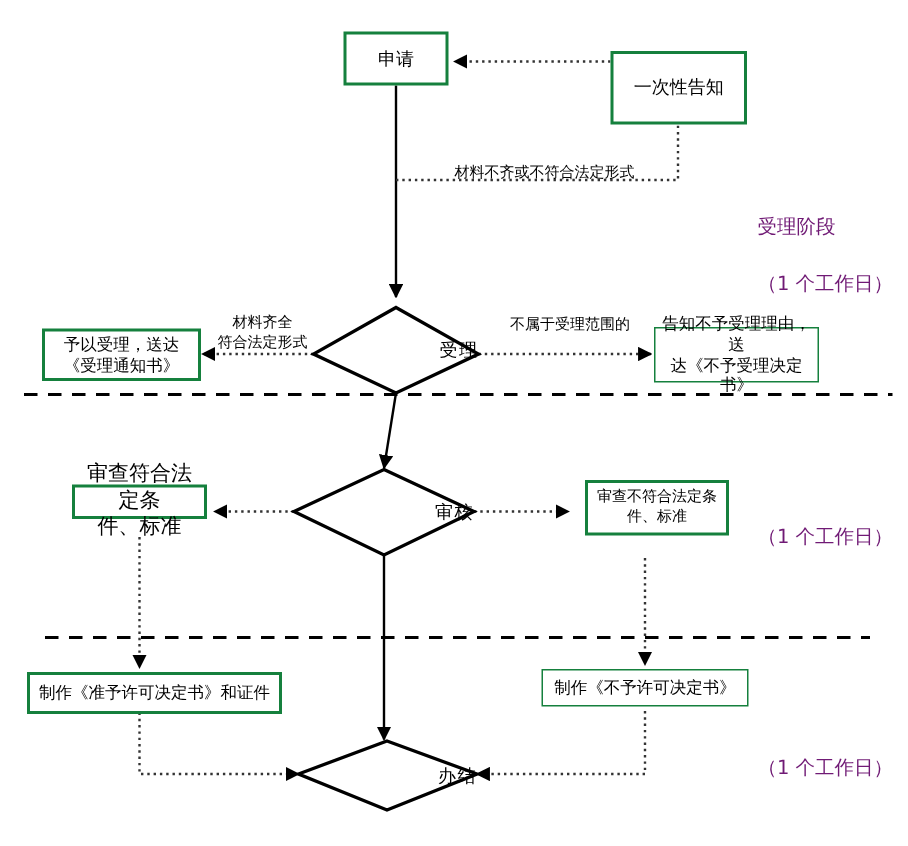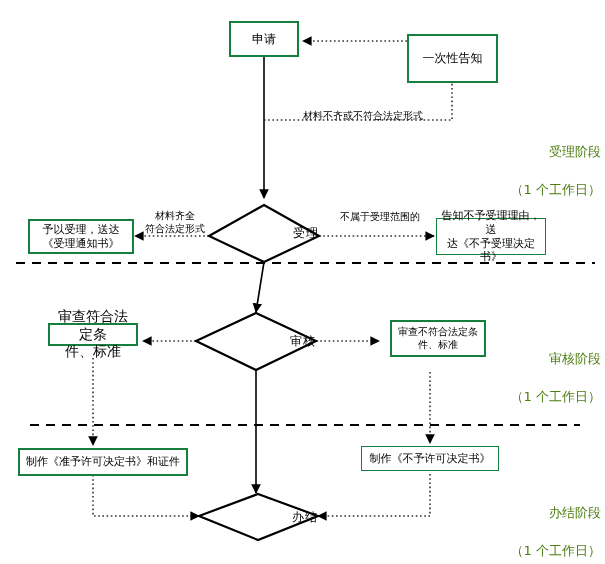--- a/index.html
+++ b/index.html
@@ -62,22 +62,22 @@
     font-size: 10px;
     color: #000000;
     text-align: center;
     line-height: 1.3;
     white-space: pre-line;
     background: transparent;
   }
   .stage-label {
     position: absolute;
     font-size: 13px;
-    color: #4d7c0f;
-    text-align: right;
+    color: #701a75;
+    text-align: left;
     line-height: 1.45;
     white-space: pre-line;
   }
 </style>
 </head>
 <body>
 
 <div id="canvas">
 
   <svg class="layer" viewBox="0 0 605 564">
@@ -187,22 +187,20 @@
     <span>材料齐全
 符合法定形式</span>
   </div>
 
   <div class="stage-label" style="left:505px; top:124px; width:96px;">
     <div>受理阶段</div>
     <div>（1 个工作日）</div>
   </div>
 
   <div class="stage-label" style="left:505px; top:331px; width:96px;">
-    <div>审核阶段</div>
     <div>（1 个工作日）</div>
   </div>
 
   <div class="stage-label" style="left:505px; top:485px; width:96px;">
-    <div>办结阶段</div>
     <div>（1 个工作日）</div>
   </div>
 
 </div>
 
 </body></html>

